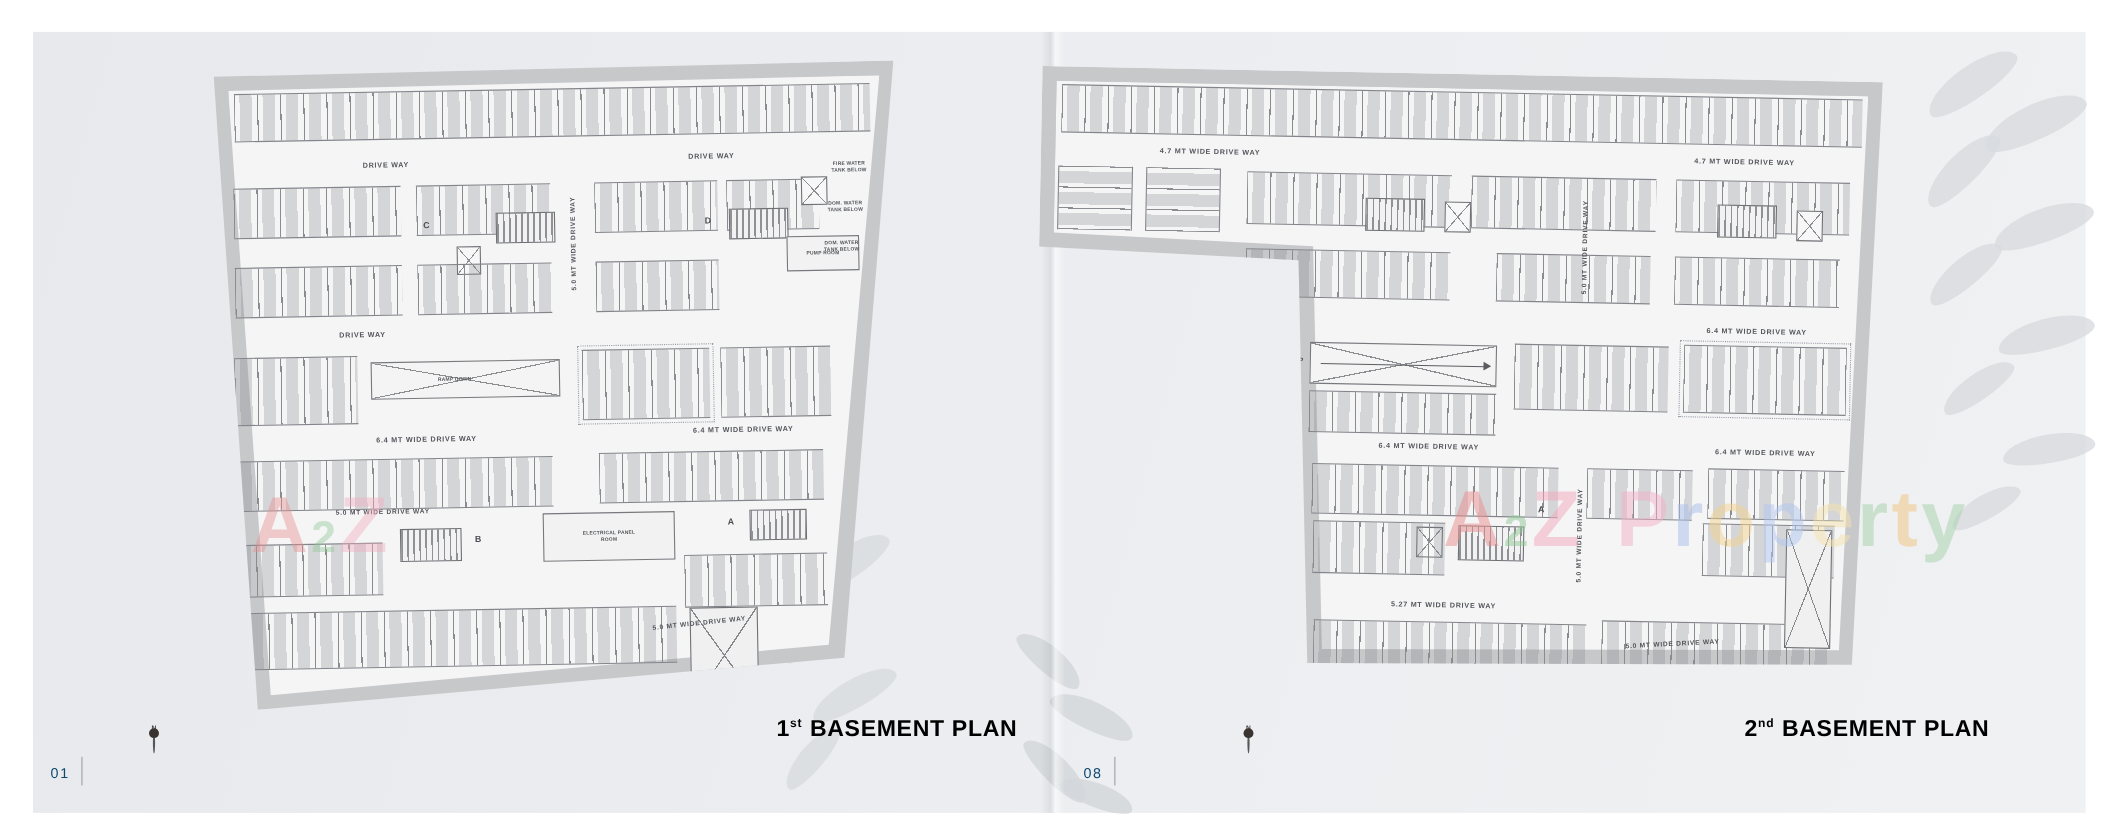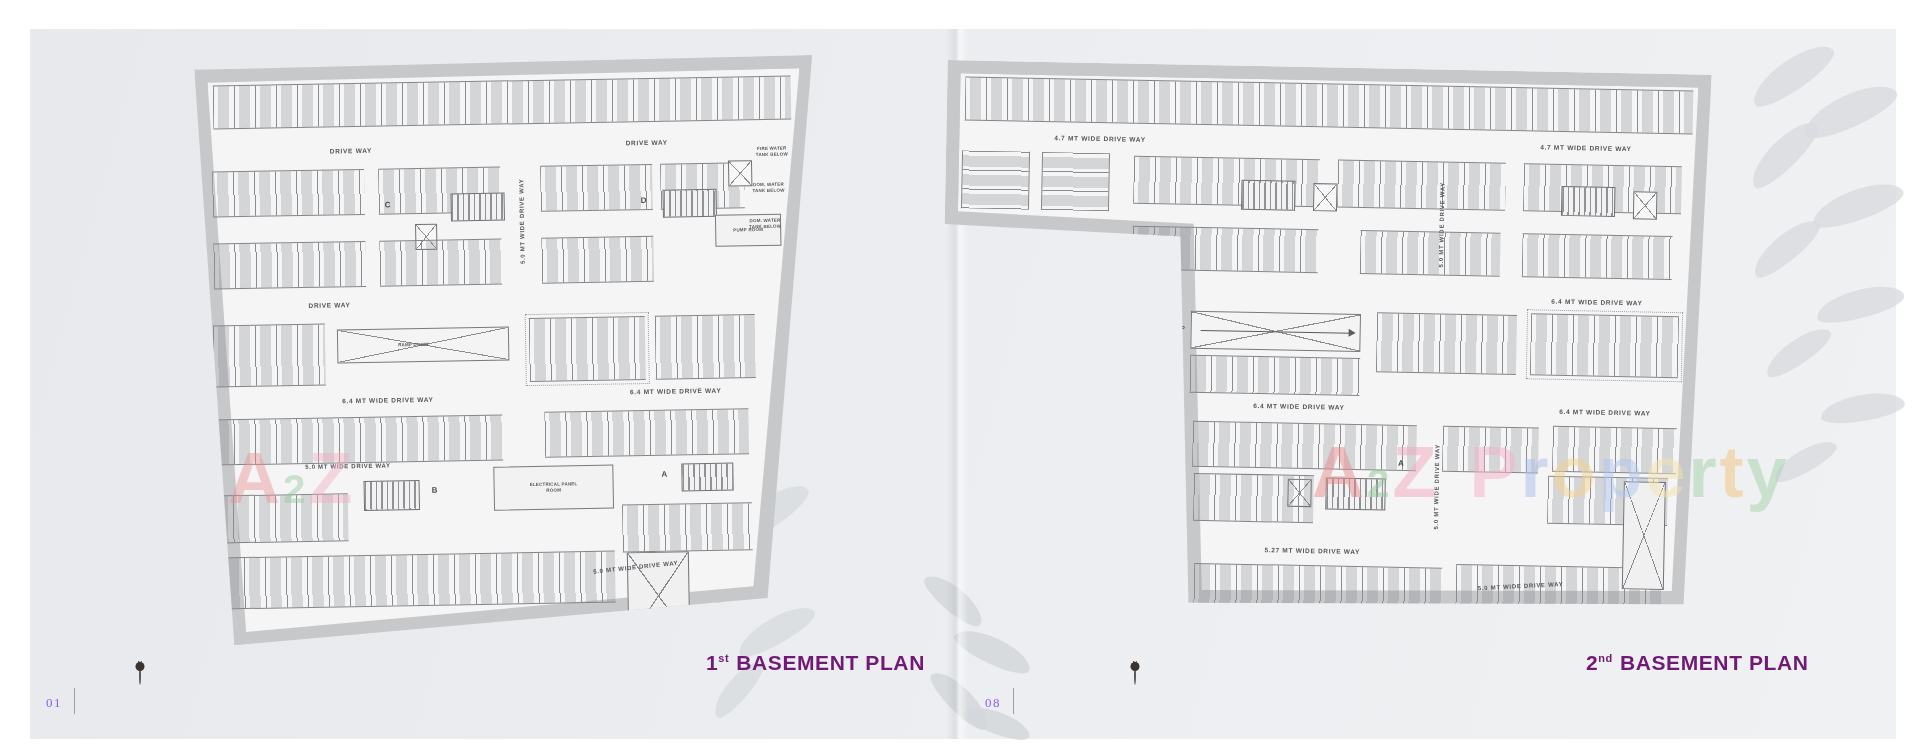--- a/index.html
+++ b/index.html
@@ -30,24 +30,24 @@
         display:flex;align-items:center;justify-content:center;text-align:center;}
   .tower{position:absolute;box-sizing:border-box;border:1.5px solid #6f7174;background-color:#f0f0f1;
     background-image:linear-gradient(to top right,transparent 49.4%,#85878b 49.4% 50.6%,transparent 50.6%),
                      linear-gradient(to bottom right,transparent 49.4%,#85878b 49.4% 50.6%,transparent 50.6%);}
   .lbl{position:absolute;font-size:6.5px;letter-spacing:.7px;color:#53555a;white-space:nowrap;font-weight:600;}
   .tinylbl{position:absolute;font-size:4.5px;letter-spacing:.2px;color:#55575a;text-align:center;line-height:1.3;font-weight:600;}
   .corelbl{position:absolute;font-size:8px;font-weight:700;color:#4a4c50;}
   .vlbl{writing-mode:vertical-rl;transform:rotate(180deg);}
   .arrow-line{position:absolute;height:1px;background:#5a5c5f;}
   .arrow-head{position:absolute;width:0;height:0;border-left:7px solid #5a5c5f;border-top:4px solid transparent;border-bottom:4px solid transparent;}
-  .title{position:absolute;font-size:21px;font-weight:800;color:#701a75;letter-spacing:.6px;white-space:nowrap;z-index:4;text-align:right;}
+  .title{position:absolute;font-size:21px;font-weight:800;color:#000000;letter-spacing:.6px;white-space:nowrap;z-index:4;text-align:right;}
   .title sup{font-size:11px;}
   .title .rest{margin-left:7px;}
-  .pagenum{position:absolute;font-size:13px;color:#8b5cf6;letter-spacing:1.5px;z-index:4;font-weight:500;font-family:Liberation Serif, serif;}
+  .pagenum{position:absolute;font-size:13px;color:#0c4a6e;letter-spacing:1.5px;z-index:4;font-weight:500;}
   .numline{position:absolute;width:1px;height:26px;background:#9ca0a5;z-index:4;}
   .compass{position:absolute;width:26px;text-align:center;z-index:4;}
   .compass .n{font-size:6px;color:#3c3e40;font-weight:700;display:block;margin-bottom:1px;}
   .compass .circle{width:15px;height:15px;border:1px solid #55575a;border-radius:50%;margin:0 auto;position:relative;}
   .compass .dot{width:9px;height:9px;background:#3a332f;border-radius:50%;position:absolute;left:50%;transform:translateX(-50%);top:-5px;}
   .wm-url{position:absolute;left:1126px;top:380px;font-size:40px;color:#c3c6cb;letter-spacing:4px;opacity:.62;z-index:5;font-weight:500;white-space:nowrap;}
   .wm-brand{position:absolute;font-size:72px;font-weight:700;opacity:.5;z-index:6;letter-spacing:3px;line-height:1;white-space:nowrap;}
 </style>
 </head>
 <body>

